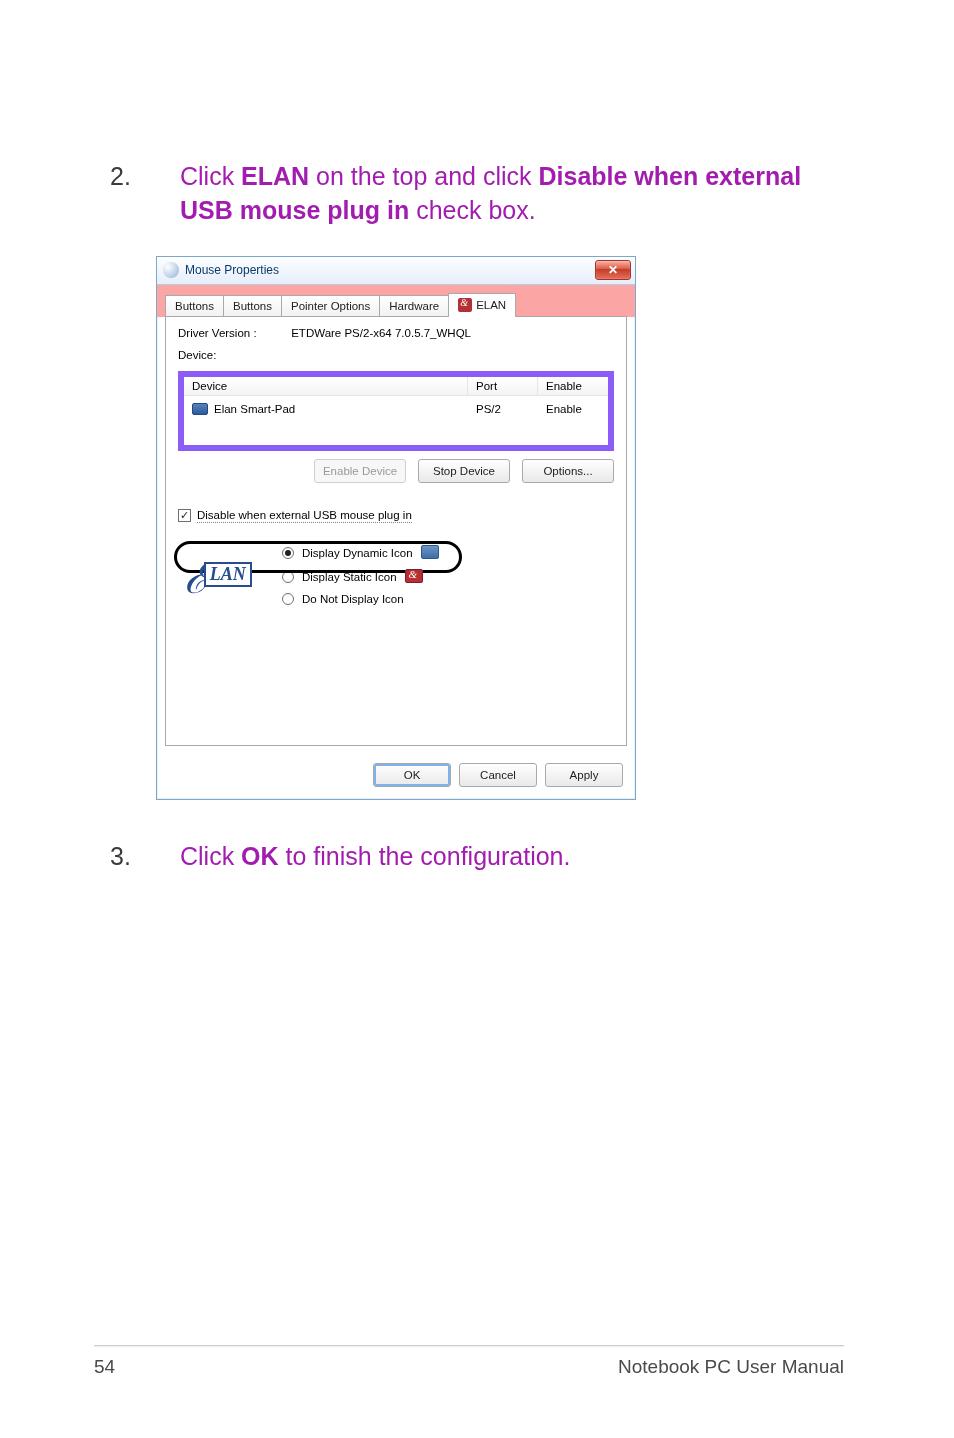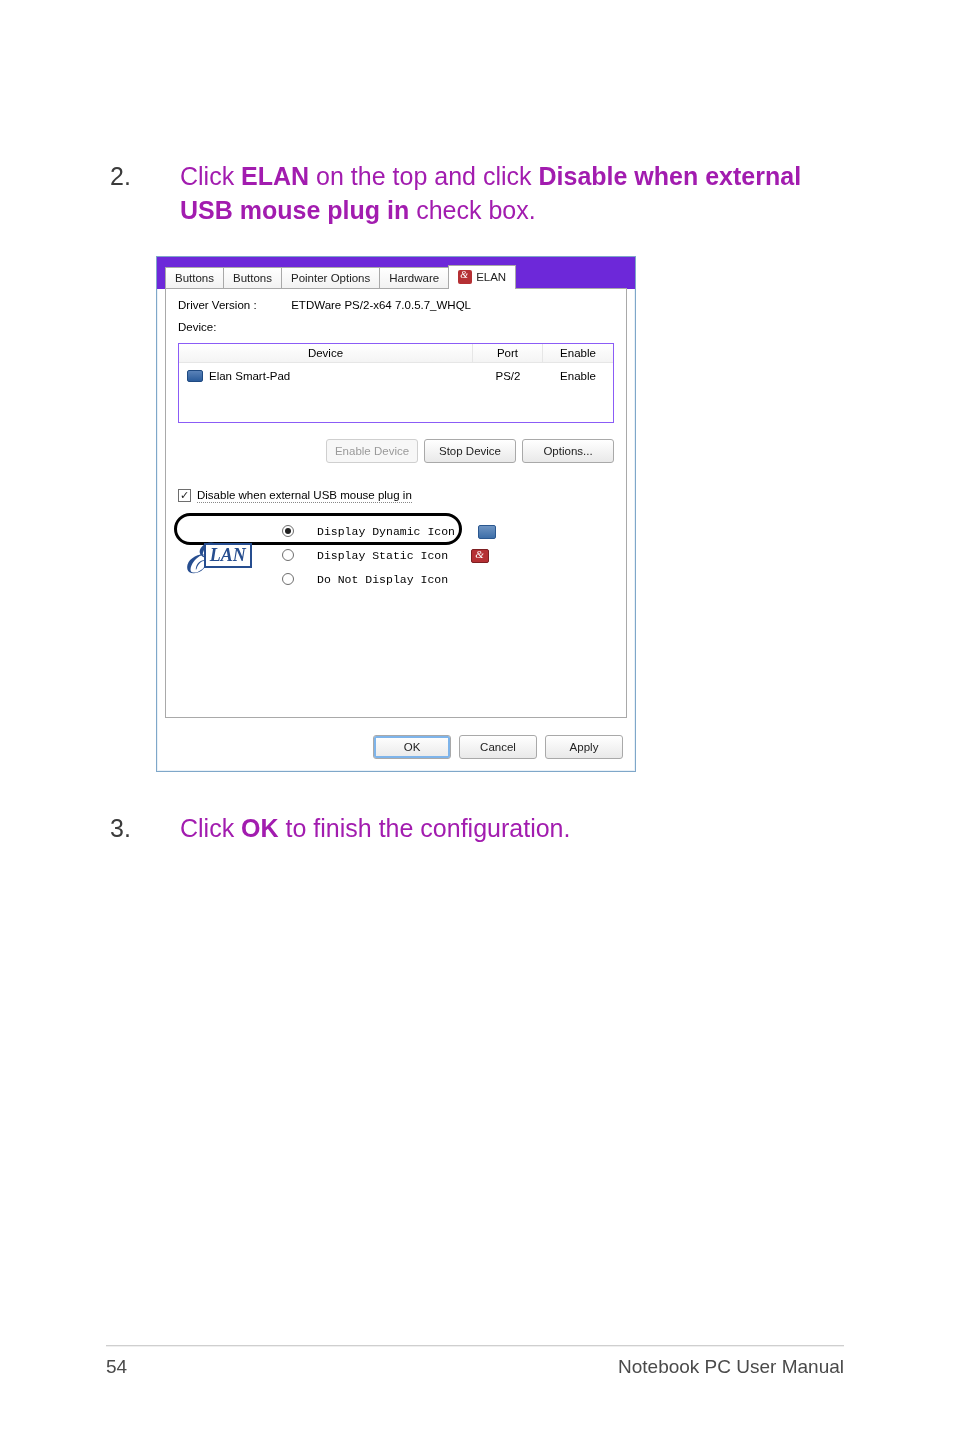--- a/index.html
+++ b/index.html
@@ -78,21 +78,21 @@
     border-radius: 3px;
     display: flex; align-items: center; justify-content: center;
     color: #fff; font-weight: bold; font-size: 12px;
     box-shadow: 0 0 1px #fff inset;
   }
   .tabstrip {
     display: flex;
     align-items: flex-end;
     padding: 8px 8px 0 8px;
     gap: 0;
-    background: #6d28d9;
+    background: #fca5a5;
   }
   .tab {
     border: 1px solid #a9a9a9;
     border-bottom: none;
     background: linear-gradient(#fff, #f1f1f1);
     padding: 3px 9px;
     font-size: 11.5px;
     color: #222;
     margin-right: -1px;
     position: relative;
@@ -126,23 +126,22 @@
     margin: 0 8px 8px 8px;
     padding: 10px 12px 12px 12px;
     position: relative;
     top: -1px;
     background: #fff;
     min-height: 430px;
   }
   .kv { font-size: 11.5px; margin-bottom: 10px; }
   .kv .lbl { display:inline-block; width:110px; }
   .device-list {
-    border: 1px solid #8b5cf6;
+    border: 6px solid #8b5cf6;
     height: 80px;
-    text-align: center;
   }
   .dl-head {
     display: flex;
     background: #fff;
     border-bottom: 1px solid #e6e6e6;
   }
   .dl-head .col {
     font-size: 11.5px;
     padding: 3px 8px;
     border-right: 1px solid #e6e6e6;
@@ -161,22 +160,22 @@
   }
   .dev-icon {
     width: 16px; height: 12px;
     background: linear-gradient(#5a82b8,#2b5c9b);
     border: 1px solid #1f4a82;
     border-radius: 2px;
   }
   .btnrow {
     display: flex;
     justify-content: flex-end;
-    gap: 6px;
-    margin-top: 16px;
+    gap: 12px;
+    margin-top: 8px;
   }
   .winbtn {
     min-width: 92px;
     height: 24px;
     border: 1px solid #a9a9a9;
     background: linear-gradient(#ffffff,#e9e9e9);
     font-size: 11.5px;
     border-radius: 3px;
     display: inline-flex;
     align-items: center;
@@ -256,21 +255,21 @@
     background:#fff;
     position:relative;
     z-index:1;
   }
   .radios {
     display: flex;
     flex-direction: column;
     gap: 10px;
     font-size: 11.5px;
   }
-  .radio-row { display: flex; align-items: flex-start; gap: 23px; font-family: Liberation Mono, monospace; }
+  .radio-row { display: flex; align-items: flex-end; gap: 8px; }
   .radio {
     width: 12px; height: 12px;
     border: 1px solid #6e6e6e;
     border-radius: 50%;
     background: #fff;
     display: inline-flex;
     align-items: center;
     justify-content: center;
   }
   .radio.sel::after{
@@ -303,21 +302,21 @@
     gap: 8px;
     padding: 8px 12px 12px 0;
   }
   .dlg-buttons .winbtn { min-width: 78px; }
   .dlg-buttons .winbtn.focus {
     box-shadow: 0 0 0 2px #7eb4ea inset;
   }
   
   .footer {
     position: absolute;
-    left: 106px; right: 110px;
+    left: 94px; right: 110px;
     bottom: 60px;
   }
   .footer-rule {
     height: 1px;
     background: #cfcfcf;
     box-shadow: 0 1px 0 #efefef;
     margin-bottom: 10px;
   }
   .footer-row {
     display: flex;
@@ -334,20 +333,27 @@
   <div class="step">
     <div class="step-num">2.</div>
     <div class="step-text">
       <span>Click </span><b>ELAN</b><span> on the top and click </span><b>Disable when external USB mouse plug in</b><span> check box.</span>
     </div>
   </div>
 
   <div class="shot-wrap">
     <div class="dialog">
 
+      <div class="titlebar">
+        <span class="title-icon"></span>
+        <span class="title-text">Mouse Properties</span>
+        <span class="closebtn">
+          <span>✕</span>
+        </span>
+      </div>
 
       <div class="tabstrip">
         <div class="tab">
             <span>Buttons</span>
           </div>
         <div class="tab">
             <span>Buttons</span>
           </div>
         <div class="tab">
             <span>Pointer Options</span>

